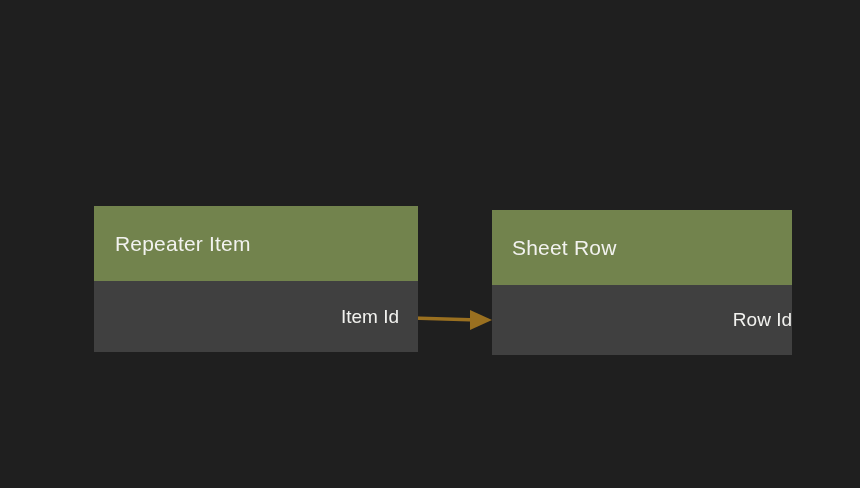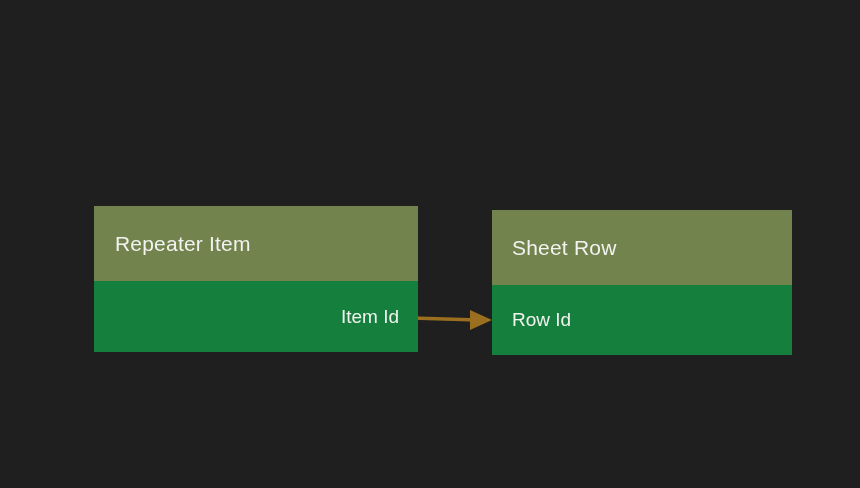--- a/index.html
+++ b/index.html
@@ -42,21 +42,21 @@
   }
   .node-title {
     color: #f2f2ef;
     font-size: 21px;
     font-weight: 400;
     letter-spacing: 0.2px;
     white-space: nowrap;
   }
   .node-body {
     box-sizing: border-box;
-    background: #15803d;
+    background: #404040;
     width: 100%;
   }
   .field-row {
     box-sizing: border-box;
     display: flex;
     align-items: center;
     width: 100%;
   }
   .field-label {
     color: #f2f2ef;
@@ -102,20 +102,21 @@
     height: 75px;
     padding-left: 20px;
     text-align: center;
   }
   #node-b .node-body {
     height: 70px;
   }
   #node-b .field-row {
     height: 70px;
     padding-left: 20px;
+    justify-content: flex-end;
   }
 </style>
 </head>
 <body>
 
 <div id="canvas">
 
   <svg class="edge-layer" viewBox="0 0 860 488" width="860" height="488" xmlns="http://www.w3.org/2000/svg">
     <g>
       <circle cx="360" cy="317" r="7.5" fill="#9a7020"></circle>

